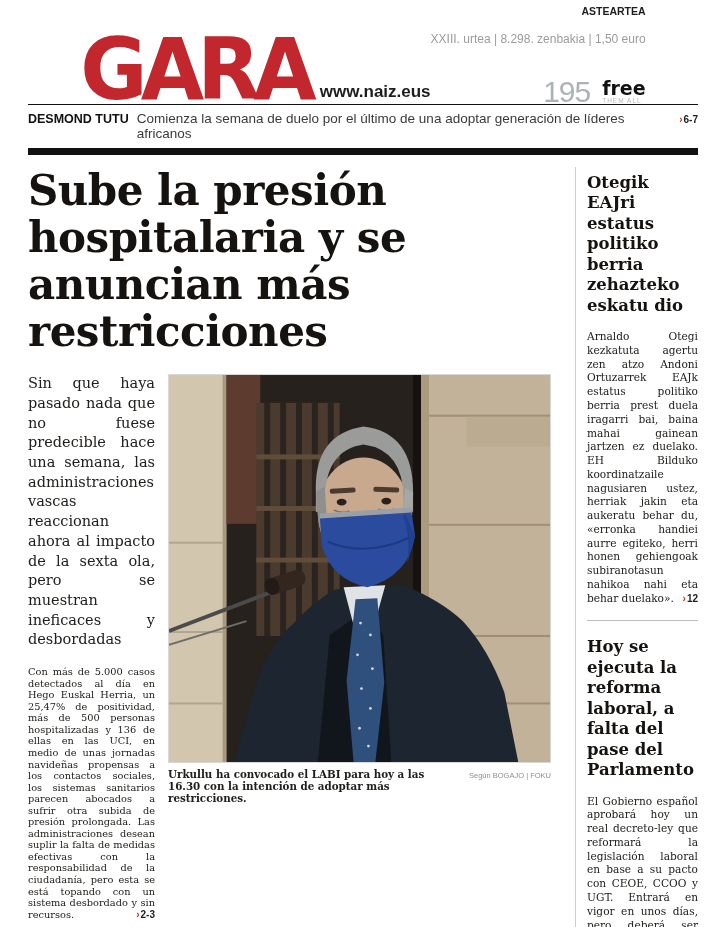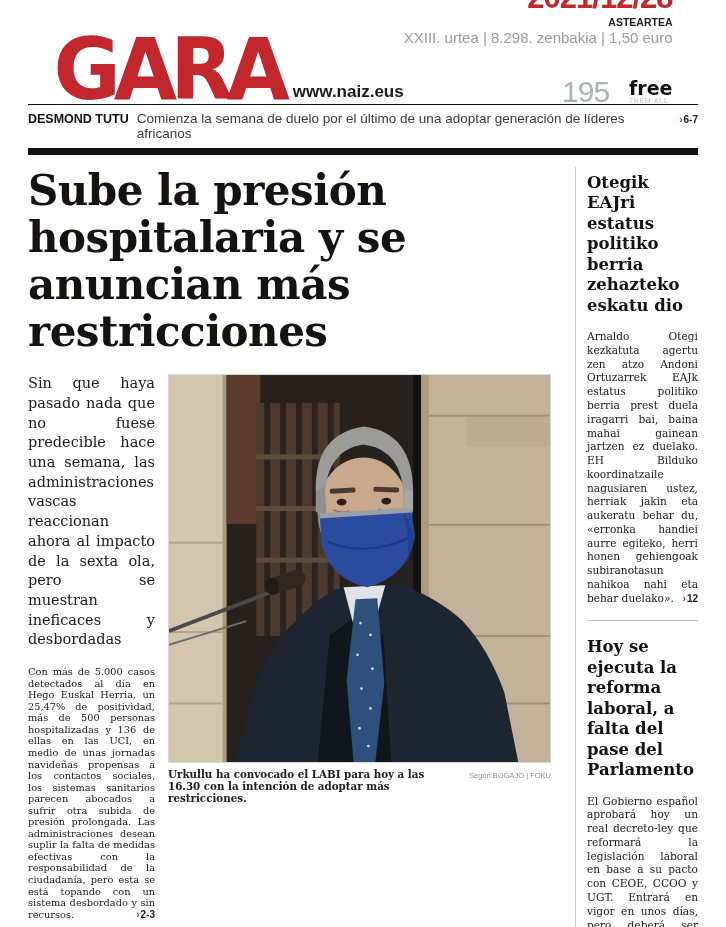--- a/index.html
+++ b/index.html
@@ -17,22 +17,22 @@
   .logo-wrap { display:flex; align-items:flex-end; gap:10px; }
   .logo {
     font-family:"DejaVu Sans", sans-serif; font-weight:800;
     font-size:82px; line-height:0.82; letter-spacing:-7px;
     color:#c1272d; transform:scaleY(1.04); transform-origin:bottom left;
   }
   .site-url { font-family:"Liberation Sans", sans-serif; font-weight:bold; font-size:17px; color:#1d1d1b; padding-bottom:2px; }
   .mast-right { text-align:right; line-height:1.1; padding-bottom:0; }
   .mast-date { font-family:"Liberation Sans", sans-serif; font-weight:bold; font-size:31px; letter-spacing:-1px; color:#c1272d; }
   .mast-day { font-family:"Liberation Sans", sans-serif; font-weight:bold; font-size:10.5px; color:#1d1d1b; margin-top:2px; }
-  .mast-edition { font-family:"Liberation Sans", sans-serif; font-size:15px; color:#9b9b9b; margin-top:2px; }
-  .free-row { display:flex; justify-content:flex-end; align-items:flex-end; gap:20px; margin-top:6px; }
+  .mast-edition { font-family:"Liberation Sans", sans-serif; font-size:12px; color:#9b9b9b; margin-top:16px; }
+  .free-row { display:flex; justify-content:flex-end; align-items:flex-end; gap:12px; margin-top:6px; }
   .free-num { font-family:"Liberation Sans", sans-serif; font-size:30px; line-height:0.85; color:#aab3b5; letter-spacing:-1px; }
   .free-stack { text-align:left;margin-top:28px; }
   .free-word { font-family:"DejaVu Sans", sans-serif; font-weight:800; font-size:19px; line-height:0.8; color:#111; }
   .free-sub { font-family:"Liberation Sans", sans-serif; font-size:6.5px; letter-spacing:1px; color:#b9b9b9; margin-top:1px; }
 
   
   .rule-black { border-top:1.5px solid #111; }
   .kicker { display:flex; align-items:baseline; gap:8px; padding:6px 0 7px 0; font-family:"Liberation Sans", sans-serif; }
   .kicker .klabel { font-weight:bold; font-size:12.5px; color:#111; white-space:nowrap; }
   .kicker .ktext { font-size:13.5px; color:#3a3a3a; }

